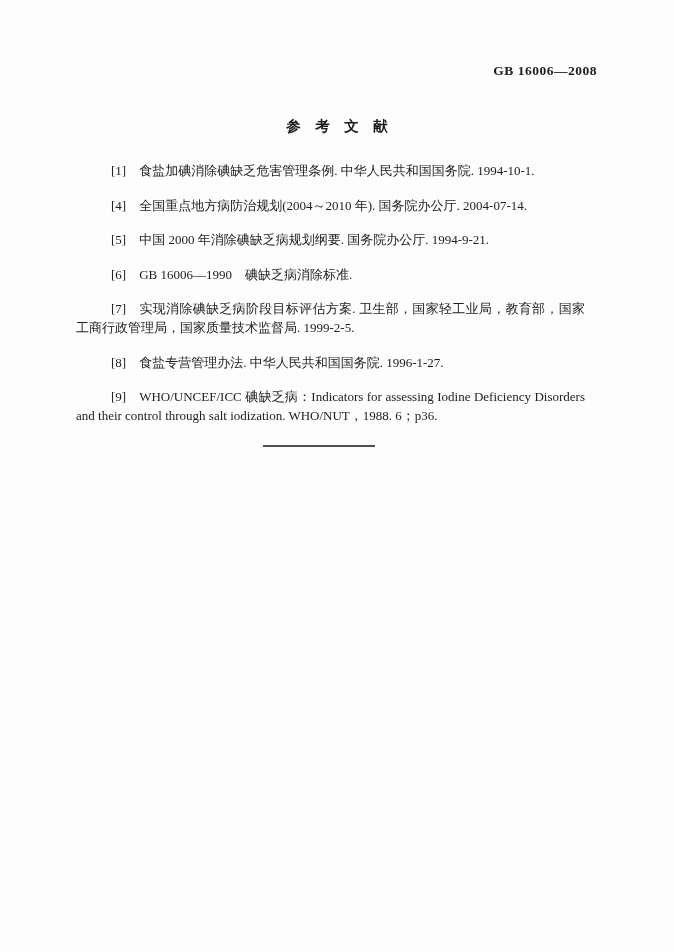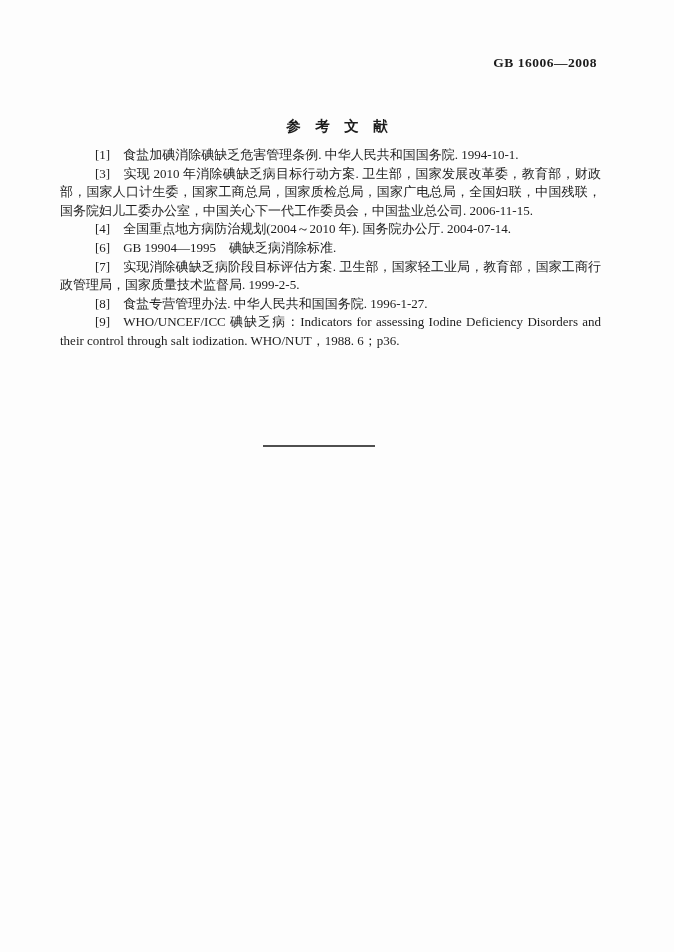--- a/index.html
+++ b/index.html
@@ -11,21 +11,21 @@
     position: relative;
     width: 674px;
     height: 952px;
     background: #fdfdfd;
     font-family: "Liberation Serif", "DejaVu Serif", serif;
     color: #1c1c1c;
     overflow: hidden;
   }
   .standard-code {
     position: absolute;
-    top: 55px;
+    top: 63px;
     right: 77px;
     font-size: 13.5px;
     font-weight: bold;
     letter-spacing: 0.5px;
     white-space: nowrap;
   }
   .doc-title {
     position: absolute;
     top: 117px;
     left: 0;
@@ -39,21 +39,21 @@
     position: absolute;
     top: 146px;
     left: 60px;
     width: 541px;
     font-size: 13px;
     line-height: 18.6px;
     text-align: justify;
     text-justify: inter-ideograph;
   }
   .ref {
-    margin: 0;
+    margin: 16px;
     padding: 0;
     text-indent: 35px;
   }
   .ref-label {
     padding-right: 13px;
   }
   .end-divider {
     position: absolute;
     top: 445px;
     left: 263px;
@@ -69,27 +69,27 @@
 
   <div class="standard-code">GB 16006—2008</div>
 
   <div class="doc-title">参　考　文　献</div>
 
   <div class="refs">
     <p class="ref">
       <span class="ref-label">[1]</span><span class="ref-text">食盐加碘消除碘缺乏危害管理条例. 中华人民共和国国务院. 1994-10-1.</span>
     </p>
     <p class="ref">
-      <span class="ref-label">[3]</span><span class="ref-text">实现 2010 年消除碘缺乏病目标行动方案. 卫生部，国家发展改革委，教育部，财政部，国家人口计生委，国家工商总局，国家质检总局，国家广电总局，全国妇联，中国残联，国务院妇儿工委办公室，中国关心下一代工作委员会，中国盐业总公司. 2006-11-15.</span>
-    </p>
-    <p class="ref">
       <span class="ref-label">[4]</span><span class="ref-text">全国重点地方病防治规划(2004～2010 年). 国务院办公厅. 2004-07-14.</span>
     </p>
     <p class="ref">
-      <span class="ref-label">[6]</span><span class="ref-text">GB 19904—1995　碘缺乏病消除标准.</span>
+      <span class="ref-label">[5]</span><span class="ref-text">中国 2000 年消除碘缺乏病规划纲要. 国务院办公厅. 1994-9-21.</span>
+    </p>
+    <p class="ref">
+      <span class="ref-label">[6]</span><span class="ref-text">GB 16006—1990　碘缺乏病消除标准.</span>
     </p>
     <p class="ref">
       <span class="ref-label">[7]</span><span class="ref-text">实现消除碘缺乏病阶段目标评估方案. 卫生部，国家轻工业局，教育部，国家工商行政管理局，国家质量技术监督局. 1999-2-5.</span>
     </p>
     <p class="ref">
       <span class="ref-label">[8]</span><span class="ref-text">食盐专营管理办法. 中华人民共和国国务院. 1996-1-27.</span>
     </p>
     <p class="ref">
       <span class="ref-label">[9]</span><span class="ref-text">WHO/UNCEF/ICC 碘缺乏病：Indicators for assessing Iodine Deficiency Disorders and their control through salt iodization. WHO/NUT，1988. 6；p36.</span>
     </p>

